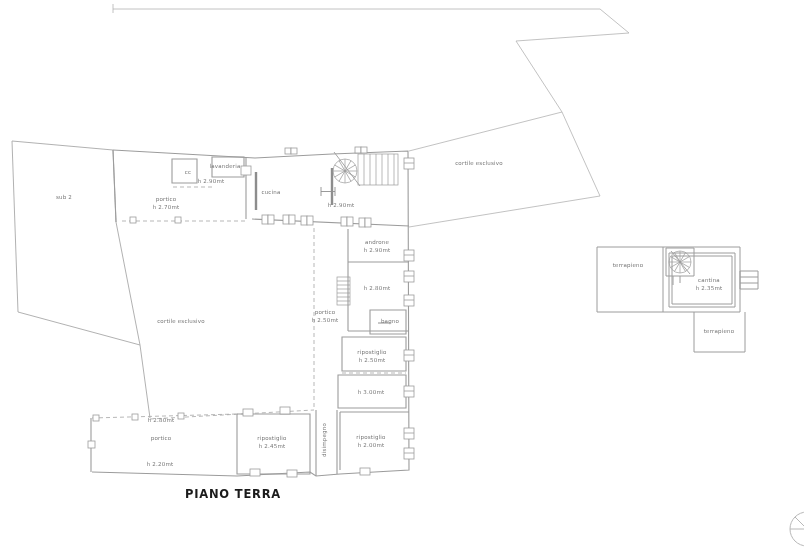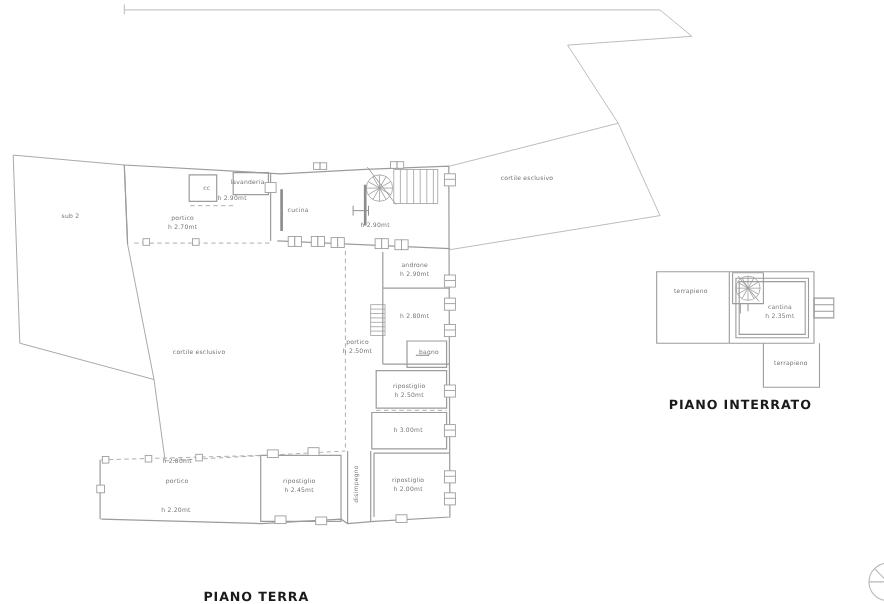--- a/index.html
+++ b/index.html
@@ -200,16 +200,15 @@
   <div class="lbl" style="left:272px;top:446px">h 2.45mt</div>
   <div class="lbl lbl-v" style="left:324px;top:440px">disimpegno</div>
   <div class="lbl" style="left:371px;top:437px">ripostiglio</div>
   <div class="lbl" style="left:371px;top:445px">h 2.00mt</div>
 
   <div class="lbl" style="left:628px;top:265px">terrapieno</div>
   <div class="lbl" style="left:709px;top:280px">cantina</div>
   <div class="lbl" style="left:709px;top:288px">h 2.35mt</div>
   <div class="lbl" style="left:719px;top:331px">terrapieno</div>
 
-  <div class="plan-title" style="left:233px;top:542px">PIANO TERRA</div>
-  <div class="plan-title" style="left:673px;top:368px">PIANO INTERRATO</div>
+  <div class="plan-title" style="left:233px;top:494px">PIANO TERRA</div>
 
 </div>
 
 </body></html>

